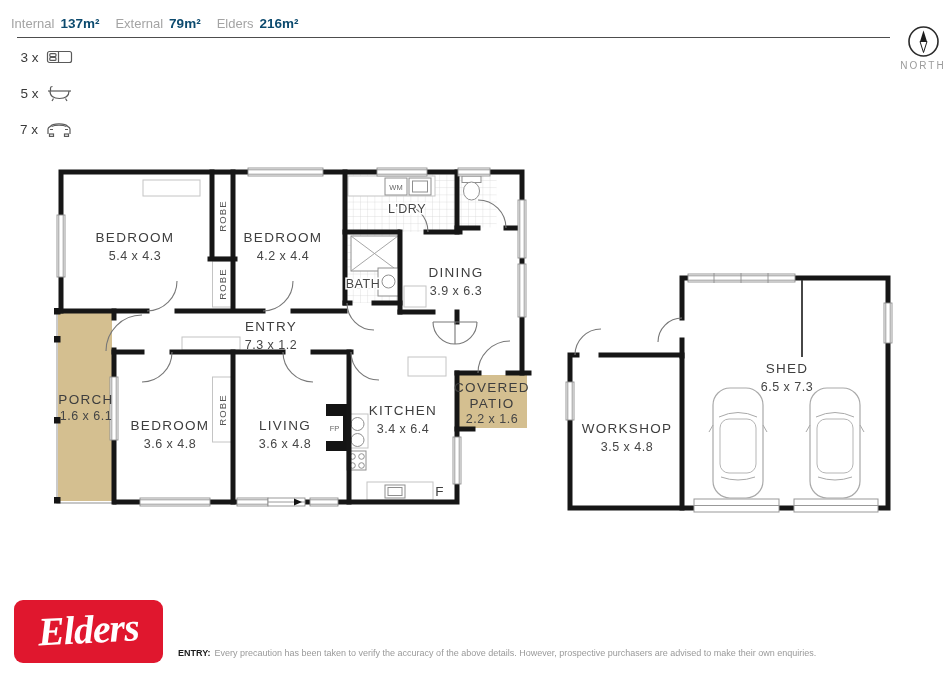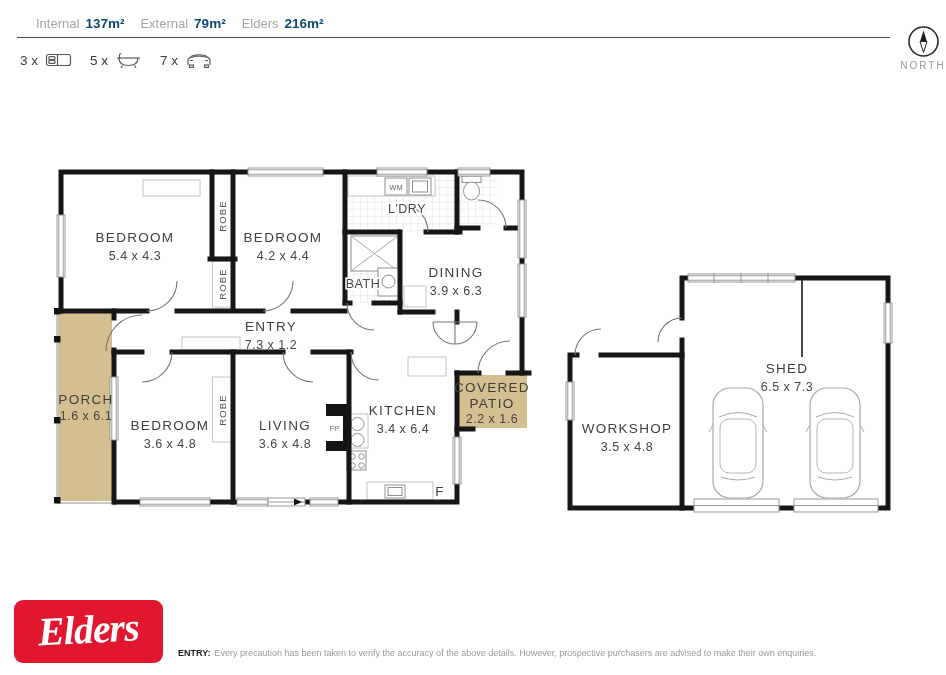--- a/index.html
+++ b/index.html
@@ -1,24 +1,24 @@
 <!DOCTYPE html>
 <html><head>
 <meta charset="utf-8">
 <style>
   html,body{margin:0;padding:0;background:#fff;}
   .page{position:relative;width:946px;height:675px;background:#ffffff;overflow:hidden;
         font-family:"Liberation Sans",sans-serif;}
   
-  .stats{position:absolute;left:36px;top:16px;display:flex;gap:16px;align-items:baseline;}
+  .stats{position:absolute;left:11px;top:16px;display:flex;gap:16px;align-items:baseline;}
   .stat{display:flex;gap:6px;align-items:baseline;}
   .stat .lab{color:#a4a4a4;font-size:13px;}
   .stat .val{color:#0c4a6e;font-size:13.5px;font-weight:bold;}
   .rule{position:absolute;left:17px;top:37px;width:873px;height:1px;background:#4d4d4d;}
-  .features{position:absolute;left:20px;top:48px;display:flex;gap:18px;align-items:center;height:24px;}
+  .features{position:absolute;left:20px;top:48px;display:flex;gap:18px;align-items:center;height:24px;flex-direction:column;}
   .feat{display:flex;gap:7px;align-items:center;}
   .feat .cnt{color:#3a3a3a;font-size:13.5px;}
   .feat svg{display:block;}
   .title{position:absolute;top:6px;right:58px;font-size:26px;color:#404040;white-space:nowrap;}
   .title .bold{font-weight:bold;color:#141414;margin-left:7px;}
   .compass{position:absolute;left:907px;top:25px;width:33px;height:33px;}
   .north{position:absolute;left:893px;top:60px;width:60px;text-align:center;
          font-size:10px;letter-spacing:2px;color:#9b9b9b;}
   
   .plan{position:absolute;left:0;top:0;width:946px;height:675px;}

